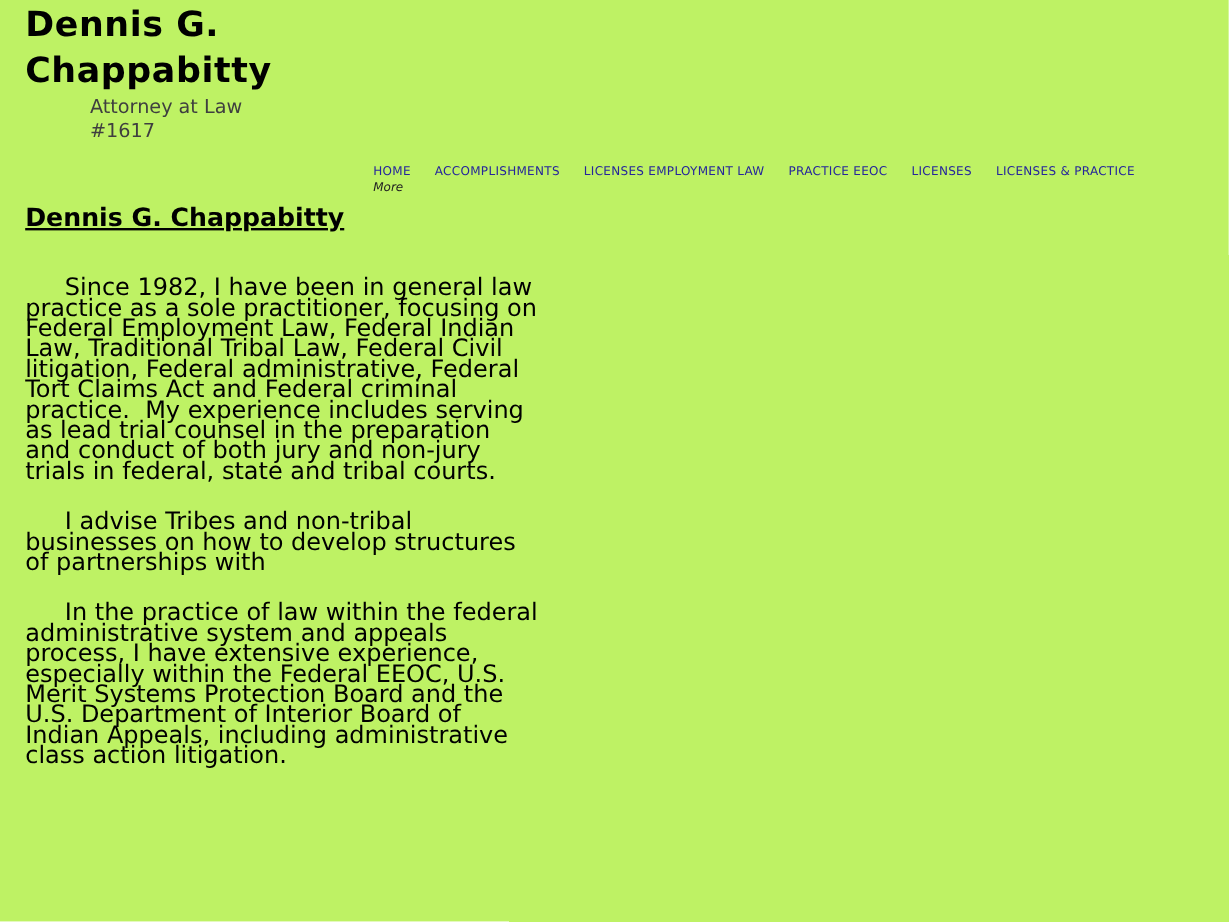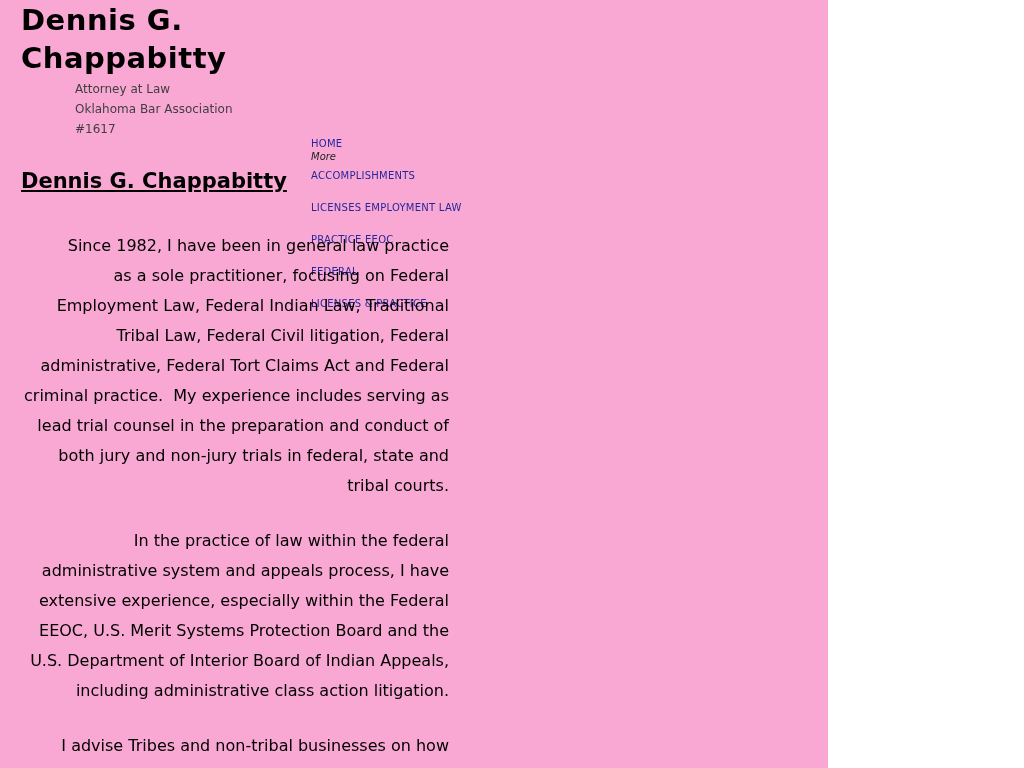--- a/index.html
+++ b/index.html
@@ -1,54 +1,53 @@
 <!DOCTYPE html>
 <html><head>
   <meta charset="utf-8">
   <style>
     * { margin: 0; padding: 0; box-sizing: border-box; }
     html, body { background: #ffffff; }
     .page {
       position: relative;
-      width: 828px;
+      width: 1024px;
       height: 768px;
       overflow: hidden;
-      background: #f9a8d4;
+      background: #bef264;
       font-family: "DejaVu Sans", "Liberation Sans", sans-serif;
       color: #000000;
     }
     
     .site-header { position: absolute; left: 0; top: 0; width: 1024px; height: 168px; }
     .site-title {
       position: absolute;
       left: 21px;
       top: 1px;
       width: 262px;
       font-size: 29px;
       line-height: 38px;
       font-weight: bold;
       letter-spacing: 0.5px;
       color: #000000;
     }
     .site-subtitle {
       position: absolute;
       left: 75px;
       top: 79px;
-      font-size: 12px;
+      font-size: 16px;
       line-height: 20px;
       color: #3f3f3f;
     }
     .main-nav {
       position: absolute;
       left: 311px;
       top: 138px;
       display: flex;
       gap: 20px;
       align-items: flex-start;
-      flex-direction: column;
     }
     .main-nav a {
       font-size: 10px;
       line-height: 12px;
       color: #26269b;
       text-decoration: none;
       letter-spacing: 0.25px;
       white-space: nowrap;
       cursor: pointer;
     }
@@ -72,55 +71,53 @@
     }
     .page-heading {
       font-size: 21px;
       line-height: 26px;
       font-weight: bold;
       text-decoration: underline;
       color: #000000;
     }
     .main-content p {
       margin-top: 25px;
-      font-size: 16px;
-      line-height: 30px;
+      font-size: 20px;
+      line-height: 17px;
       color: #000000;
       text-indent: 33px;
       white-space: pre-wrap;
-      text-align: right;
     }
     .main-content p.first { margin-top: 37px; }
   </style>
 </head>
 <body>
 
 <div class="page">
 
   <div class="site-header">
     <div class="site-title">Dennis G. Chappabitty</div>
 
     <div class="site-subtitle">
       <div>Attorney at Law</div>
-      <div>Oklahoma Bar Association</div>
       <div>#1617</div>
     </div>
 
     <nav class="main-nav">
       <a>HOME</a>
       <a>ACCOMPLISHMENTS</a>
       <a>LICENSES EMPLOYMENT LAW</a>
       <a>PRACTICE EEOC</a>
-      <a>FEDERAL</a>
+      <a>LICENSES</a>
       <a>LICENSES &amp; PRACTICE</a>
     </nav>
 
     <a class="nav-more">More</a>
   </div>
 
   <div class="main-content">
     <h2 class="page-heading">Dennis G. Chappabitty</h2>
     <p class="first">Since 1982, I have been in general law practice as a sole practitioner, focusing on Federal Employment Law, Federal Indian Law, Traditional Tribal Law, Federal Civil litigation, Federal administrative, Federal Tort Claims Act and Federal criminal practice.  My experience includes serving as lead trial counsel in the preparation and conduct of both jury and non-jury trials in federal, state and tribal courts.</p>
+    <p>I advise Tribes and non-tribal businesses on how to develop structures of partnerships with</p>
     <p>In the practice of law within the federal administrative system and appeals process, I have extensive experience, especially within the Federal EEOC, U.S. Merit Systems Protection Board and the U.S. Department of Interior Board of Indian Appeals, including administrative class action litigation.</p>
-    <p>I advise Tribes and non-tribal businesses on how to develop structures of partnerships with</p>
   </div>
 
 </div>
 
 </body></html>

